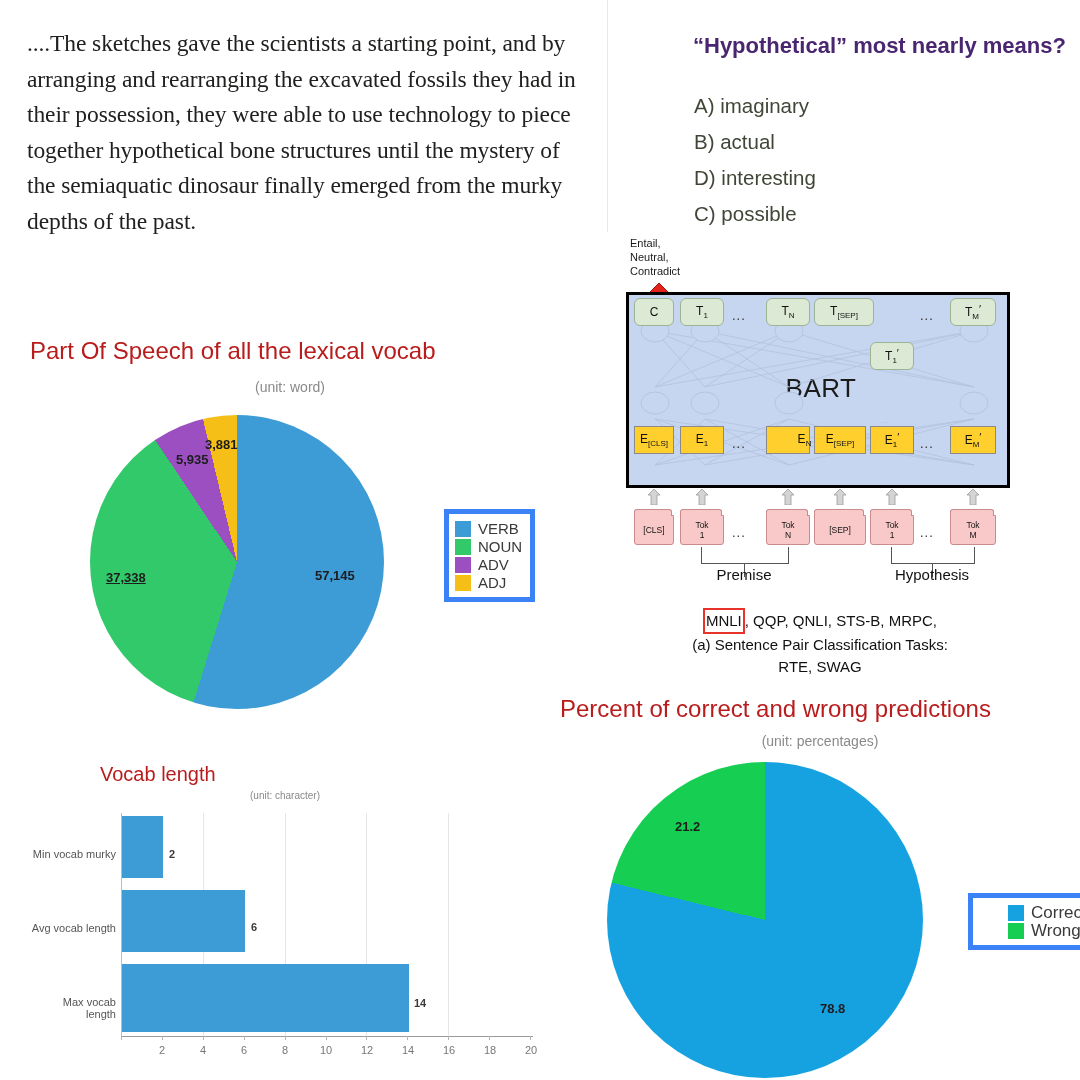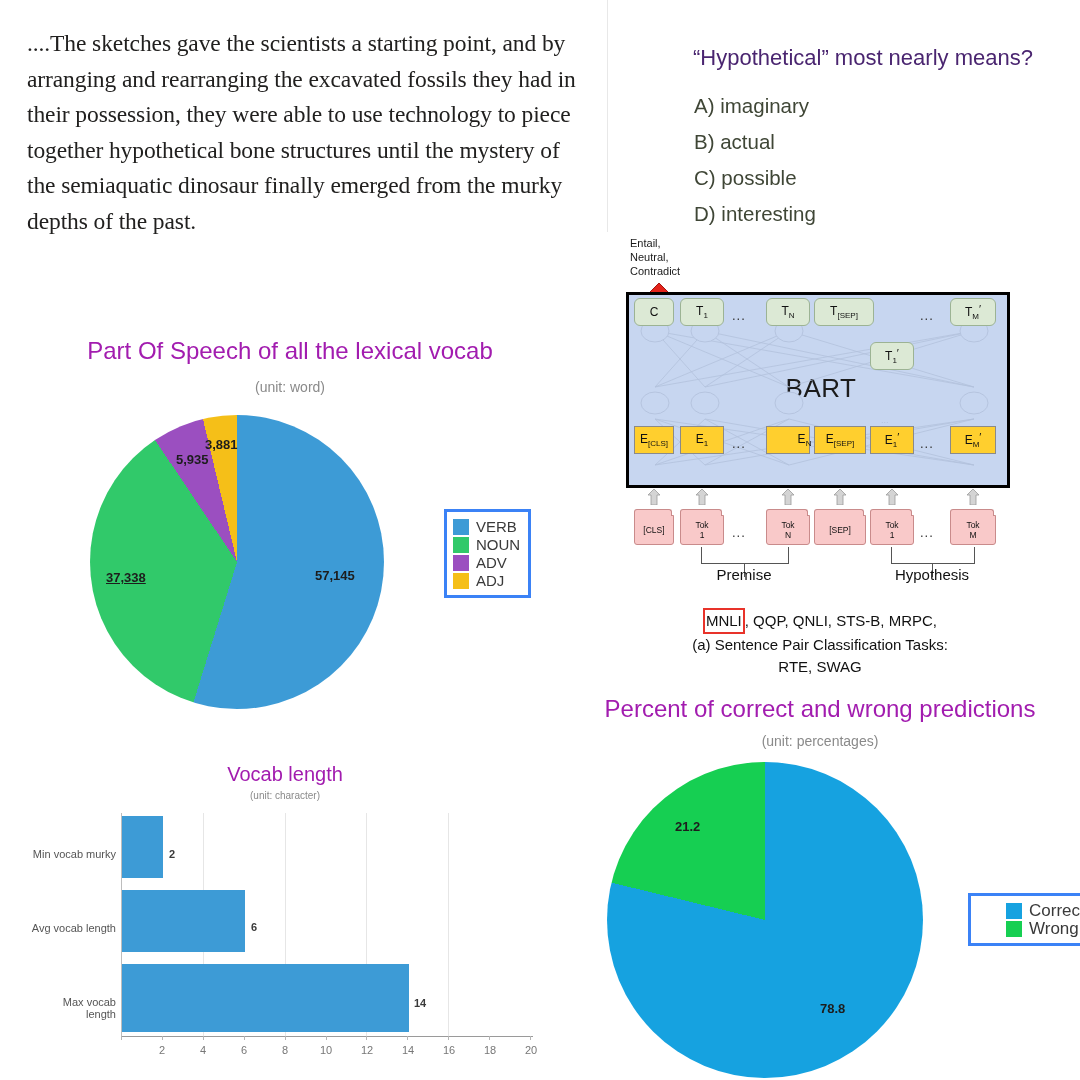--- a/index.html
+++ b/index.html
@@ -18,21 +18,21 @@
   #passage{
     left:27px;top:26px;width:552px;
     font-family:"Liberation Serif", serif;
     font-size:23.5px;line-height:35.5px;color:#21201f;
     letter-spacing:-0.1px;
   }
 
   
   #question-title{
     left:693px;top:32px;width:380px;
-    font-size:22px;font-weight:400;color:#4a2570;line-height:28px;margin-top:12px;
+    font-size:22px;font-weight:700;color:#4a2570;line-height:28px;
   }
   #options{left:694px;top:88px;width:360px;}
   .option{
     font-size:20.5px;color:#3f4636;line-height:36px;
     white-space:nowrap;
   }
 
   
   #bart-figure{left:620px;top:236px;width:400px;height:440px;}
   #entail-label{
@@ -91,28 +91,28 @@
     left:0px;top:372px;width:400px;text-align:center;
     font-size:15px;color:#111;line-height:22px;
   }
   #mnli-box{
     display:inline-block;border:2px solid #e8332a;padding:0 1px;
     margin-right:0px;
   }
 
   
   .chart-title{
-    position:absolute;text-align:center;color:#a21caf;
+    position:absolute;color:#b91c1c;
     font-size:24px;font-weight:400;
   }
   .chart-sub{
     position:absolute;text-align:center;color:#8a8a8a;font-size:14px;
   }
   .legend-box{
-    position:absolute;border:3px solid #3b82f6;background:#fff;
+    position:absolute;border:5px solid #3b82f6;background:#fff;
     padding:5px 8px 5px 6px;
   }
   .legend-row{display:flex;align-items:center;margin:1px 0;}
   .legend-swatch{width:16px;height:16px;margin-right:7px;flex:0 0 auto;}
   .legend-label{font-size:15px;color:#3a3a3a;line-height:17px;}
   .pie-label{
     position:absolute;font-size:13px;font-weight:700;color:#1d1d1d;
     white-space:nowrap;
   }
 
@@ -155,22 +155,22 @@
 <body>
 
 <div class="abs" id="divider"></div>
 
 <div class="abs" id="passage">....The sketches gave the scientists a starting point, and by arranging and rearranging the excavated fossils they had in their possession, they were able to use technology to piece together hypothetical bone structures until the mystery of the semiaquatic dinosaur finally emerged from the murky depths of the past.</div>
 
 <div class="abs" id="question-title" style="color: rgb(74, 37, 112);">“Hypothetical” most nearly means?</div>
 <div class="abs" id="options">
   <div class="option" style="color: rgb(63, 70, 54);">A) imaginary</div>
   <div class="option" style="color: rgb(63, 70, 54);">B) actual</div>
+  <div class="option" style="color: rgb(63, 70, 54);">D) interesting</div>
   <div class="option" style="color: rgb(63, 70, 54);">C) possible</div>
-  <div class="option" style="color: rgb(63, 70, 54);">D) interesting</div>
 </div>
 
 <div class="abs" id="bart-figure">
 
   <div class="abs" id="entail-label">
     <div>Entail,</div>
     <div>Neutral,</div>
     <div>Contradict</div>
   </div>
 

